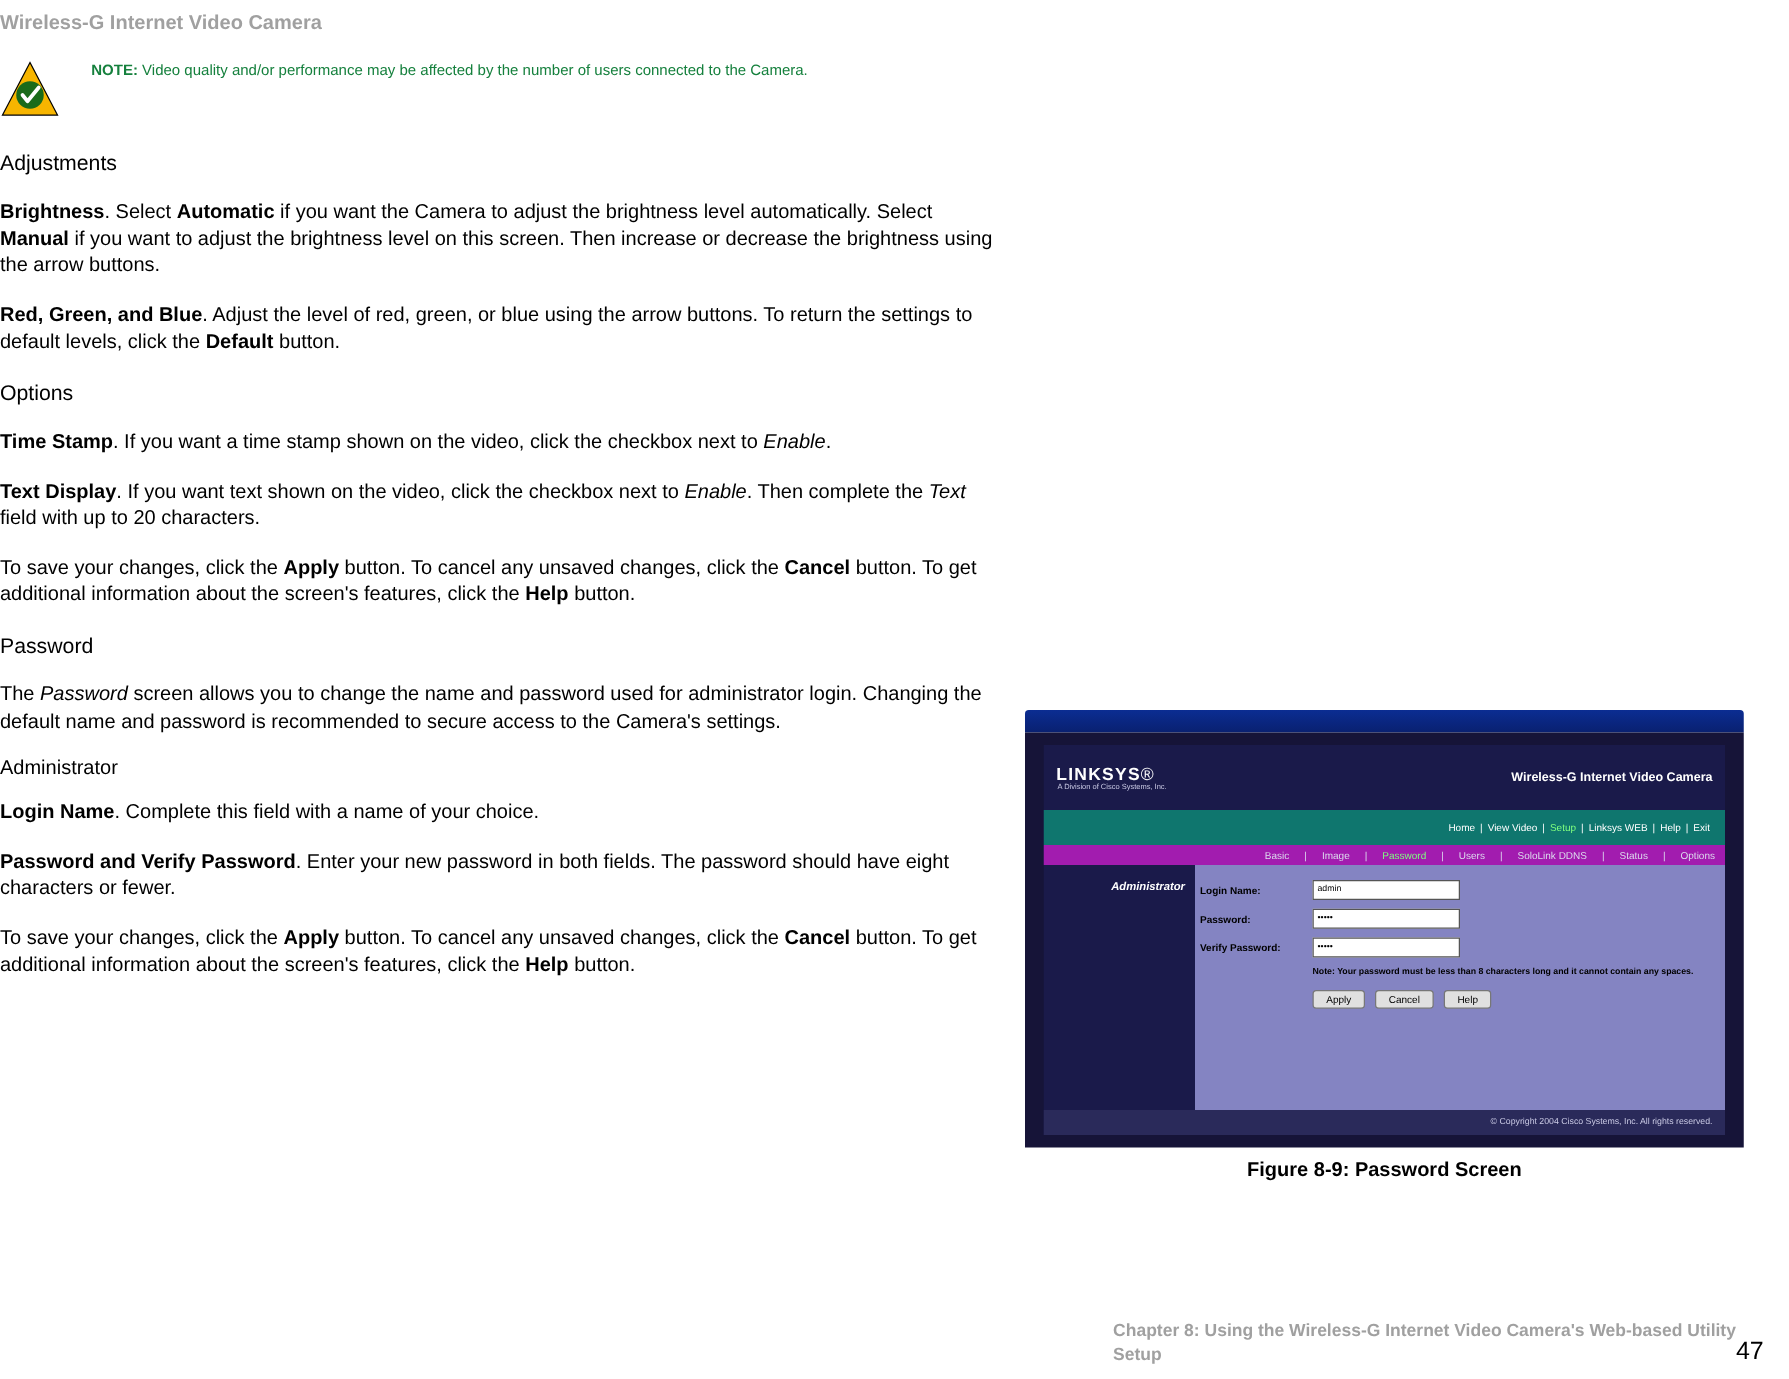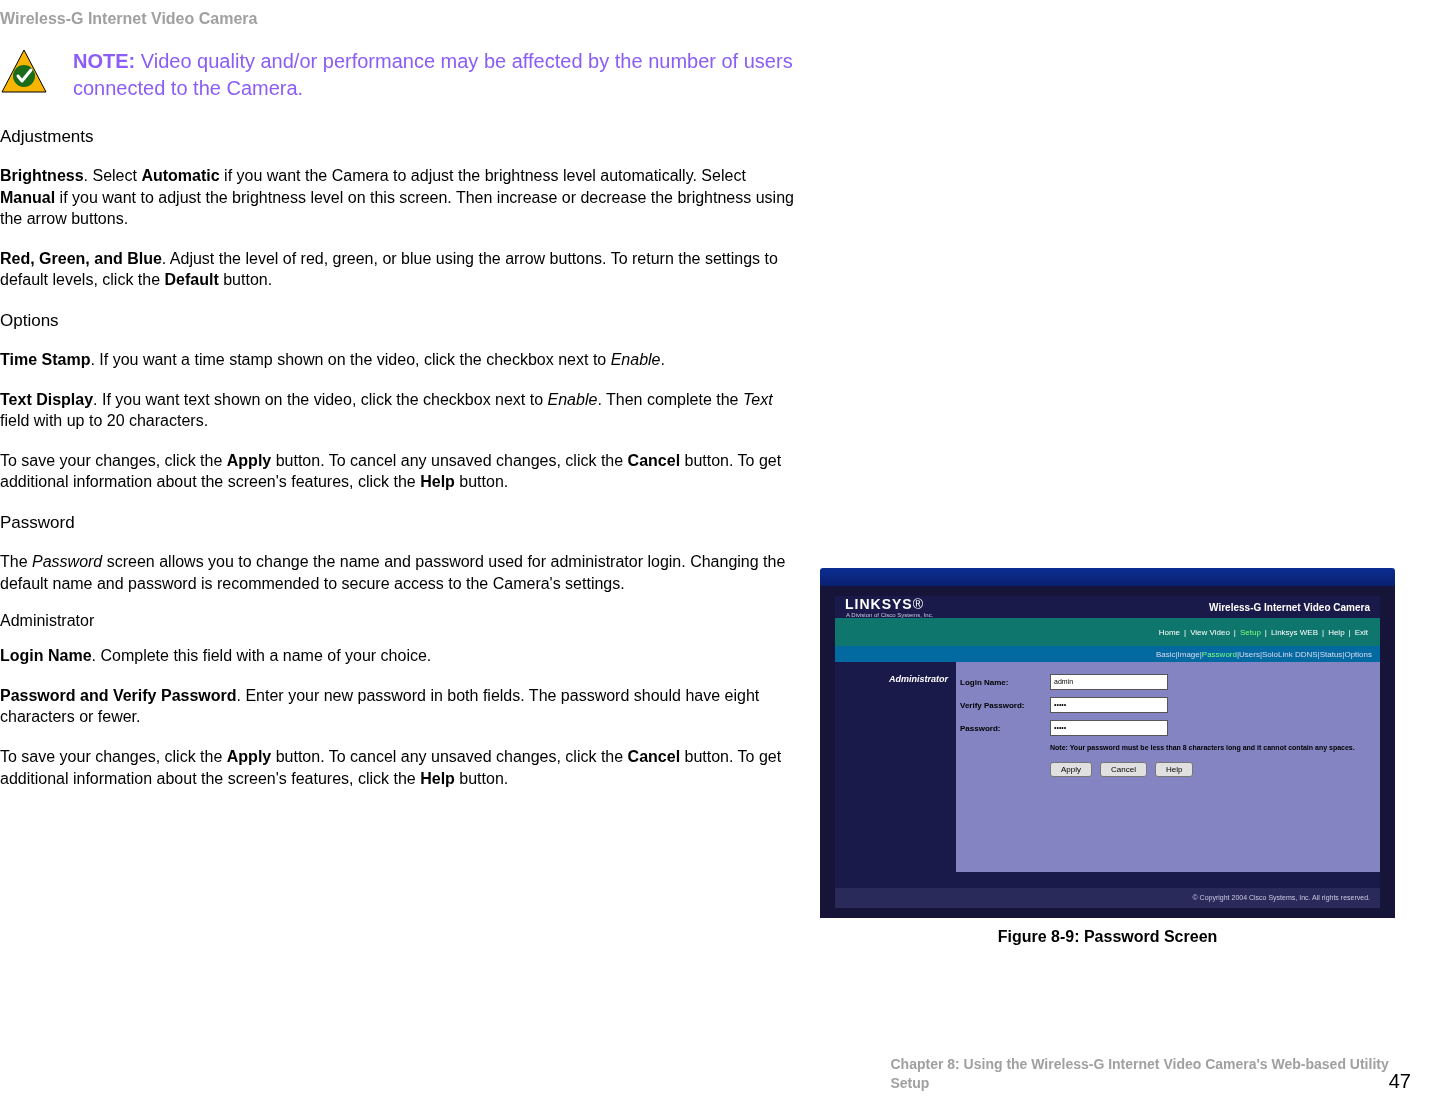--- a/index.html
+++ b/index.html
@@ -41,23 +41,23 @@
     align-items: flex-start;
     margin-bottom: 25px;
   }
   .note-icon {
     width: 48px;
     height: 48px;
     margin-right: 25px;
     flex-shrink: 0;
   }
   .note-text {
-    font-size: 20px;
+    font-size: 12px;
     line-height: 1.35;
-    color: #8b5cf6;
+    color: #15803d;
     padding-top: 0;
   }
   .note-text .note-label {
     font-weight: bold;
   }
   .section-heading {
     font-size: 17px;
     margin: 20px 0 18px 0;
     color: #000;
   }
@@ -111,21 +111,21 @@
     background: #161438;
     position: relative;
     overflow: hidden;
   }
   .scr-panel {
     position: absolute;
     left: 15px; right: 15px; top: 10px; bottom: 10px;
     background: #1a1a4a;
   }
   .scr-logo-row {
-    height: 22px;
+    height: 52px;
     display: flex;
     align-items: center;
     padding: 0 10px;
     color: #fff;
   }
   .scr-logo { font-weight: bold; font-size: 14px; letter-spacing: 1px; }
   .scr-logo-sub { font-size: 6px; color:#c9c9e4; margin-left:1px;}
   .scr-topright { margin-left: auto; font-size: 10px; font-weight:bold;}
   .scr-nav1 {
     height: 28px;
@@ -134,26 +134,26 @@
     justify-content: flex-end;
     align-items: center;
     padding-right: 12px;
     gap: 4px;
     font-size: 8px;
     color: #fff;
   }
   .scr-nav1 .active { color: #7fff7f; }
   .scr-nav2 {
     height: 16px;
-    background: #0369a1;
+    background: #a21caf;
     display: flex;
     justify-content: flex-end;
     align-items: center;
     padding-right: 8px;
-    gap: 0;
+    gap: 12px;
     font-size: 8px;
     color: #dcdcee;
   }
   .scr-nav2 .active { color: #7fff7f; }
   .scr-main {
     display: flex;
     height: 210px;
   }
   .scr-side {
     width: 105px;
@@ -332,25 +332,25 @@
                 <span>Options</span>
               </div>
             <div class="scr-main">
               <div class="scr-side">Administrator</div>
               <div class="scr-form">
                 <div class="scr-frow">
                   <div class="scr-flabel">Login Name:</div>
                   <div class="scr-finput">admin</div>
                 </div>
                 <div class="scr-frow">
-                  <div class="scr-flabel">Verify Password:</div>
+                  <div class="scr-flabel">Password:</div>
                   <div class="scr-finput">•••••</div>
                 </div>
                 <div class="scr-frow">
-                  <div class="scr-flabel">Password:</div>
+                  <div class="scr-flabel">Verify Password:</div>
                   <div class="scr-finput">•••••</div>
                 </div>
                 <div class="scr-note">Note: Your password must be less than 8 characters long and it cannot contain any spaces.</div>
                 <div class="scr-buttons">
                   <div class="scr-btn">Apply</div>
                   <div class="scr-btn">Cancel</div>
                   <div class="scr-btn">Help</div>
                 </div>
               </div>
             </div>

